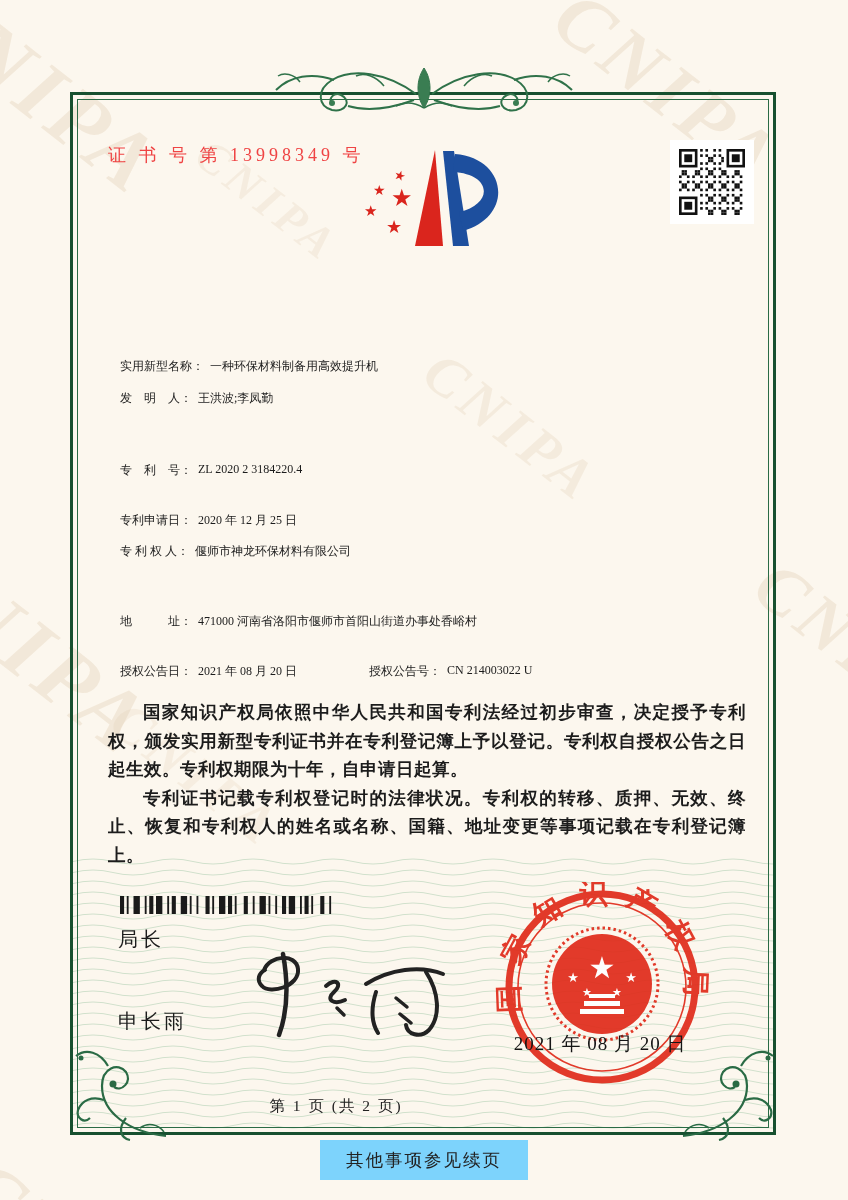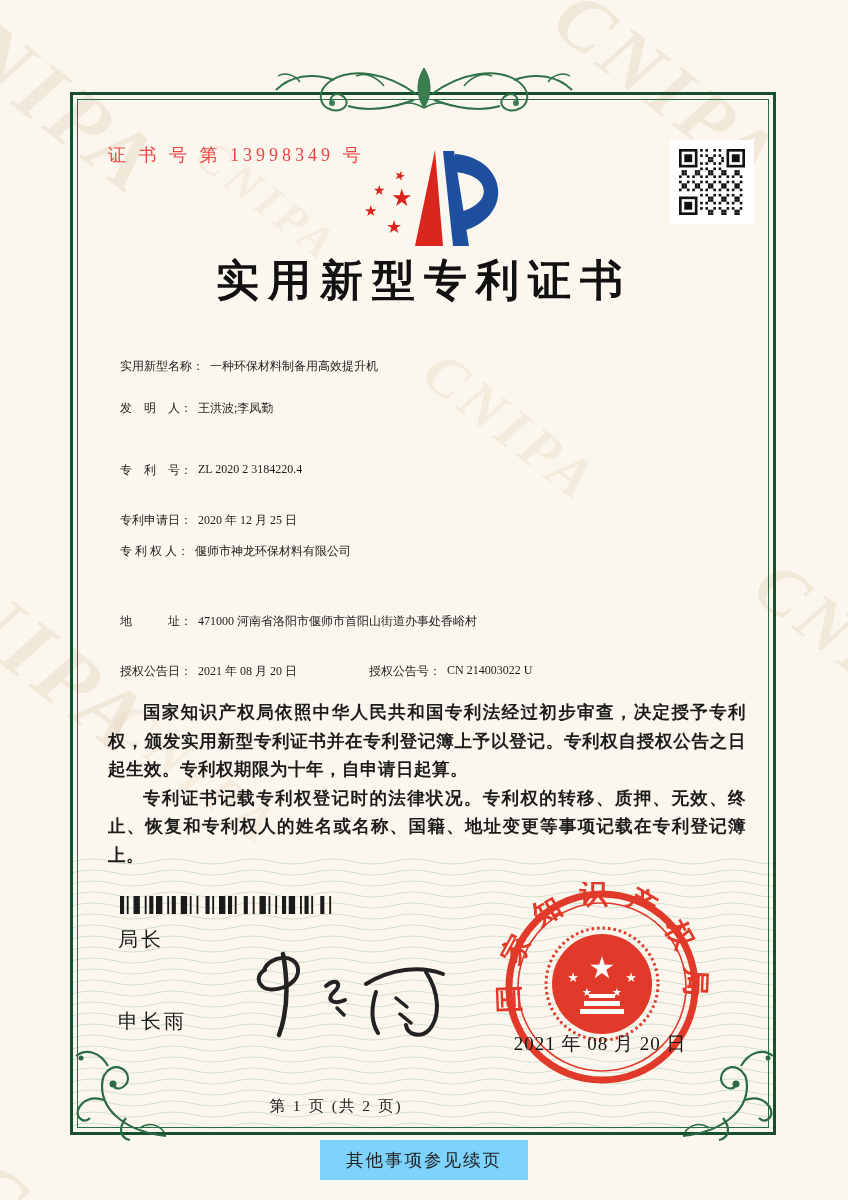--- a/index.html
+++ b/index.html
@@ -304,27 +304,26 @@
         <rect x="5.28" y="5.28" width="7.92" height="7.92" fill="#111"></rect>
         <rect x="47.52" y="0" width="18.48" height="18.48" fill="#111"></rect>
         <rect x="50.160000000000004" y="2.64" width="13.200000000000001" height="13.200000000000001" fill="#fff"></rect>
         <rect x="52.800000000000004" y="5.28" width="7.92" height="7.92" fill="#111"></rect>
         <rect x="0" y="47.52" width="18.48" height="18.48" fill="#111"></rect>
         <rect x="2.64" y="50.160000000000004" width="13.200000000000001" height="13.200000000000001" fill="#fff"></rect>
         <rect x="5.28" y="52.800000000000004" width="7.92" height="7.92" fill="#111"></rect>
       </svg>
   </div>
 
-  <div class="title">实用新型专利证书</div>
 
   <div class="field-row" style="top:358px;">
     <span class="field-label">实用新型名称：</span>
     <span class="field-value">一种环保材料制备用高效提升机</span>
   </div>
-  <div class="field-row" style="top:400px;justify-content:center;">
+  <div class="field-row" style="top:390px;justify-content:center;">
     <span class="field-label">发　明　人：</span>
     <span class="field-value">王洪波;李凤勤</span>
   </div>
   <div class="field-row" style="top:462px;">
     <span class="field-label">专　利　号：</span>
     <span class="field-value">ZL 2020 2 3184220.4</span>
   </div>
   <div class="field-row" style="top:512px;">
     <span class="field-label">专利申请日：</span>
     <span class="field-value">2020 年 12 月 25 日</span>

